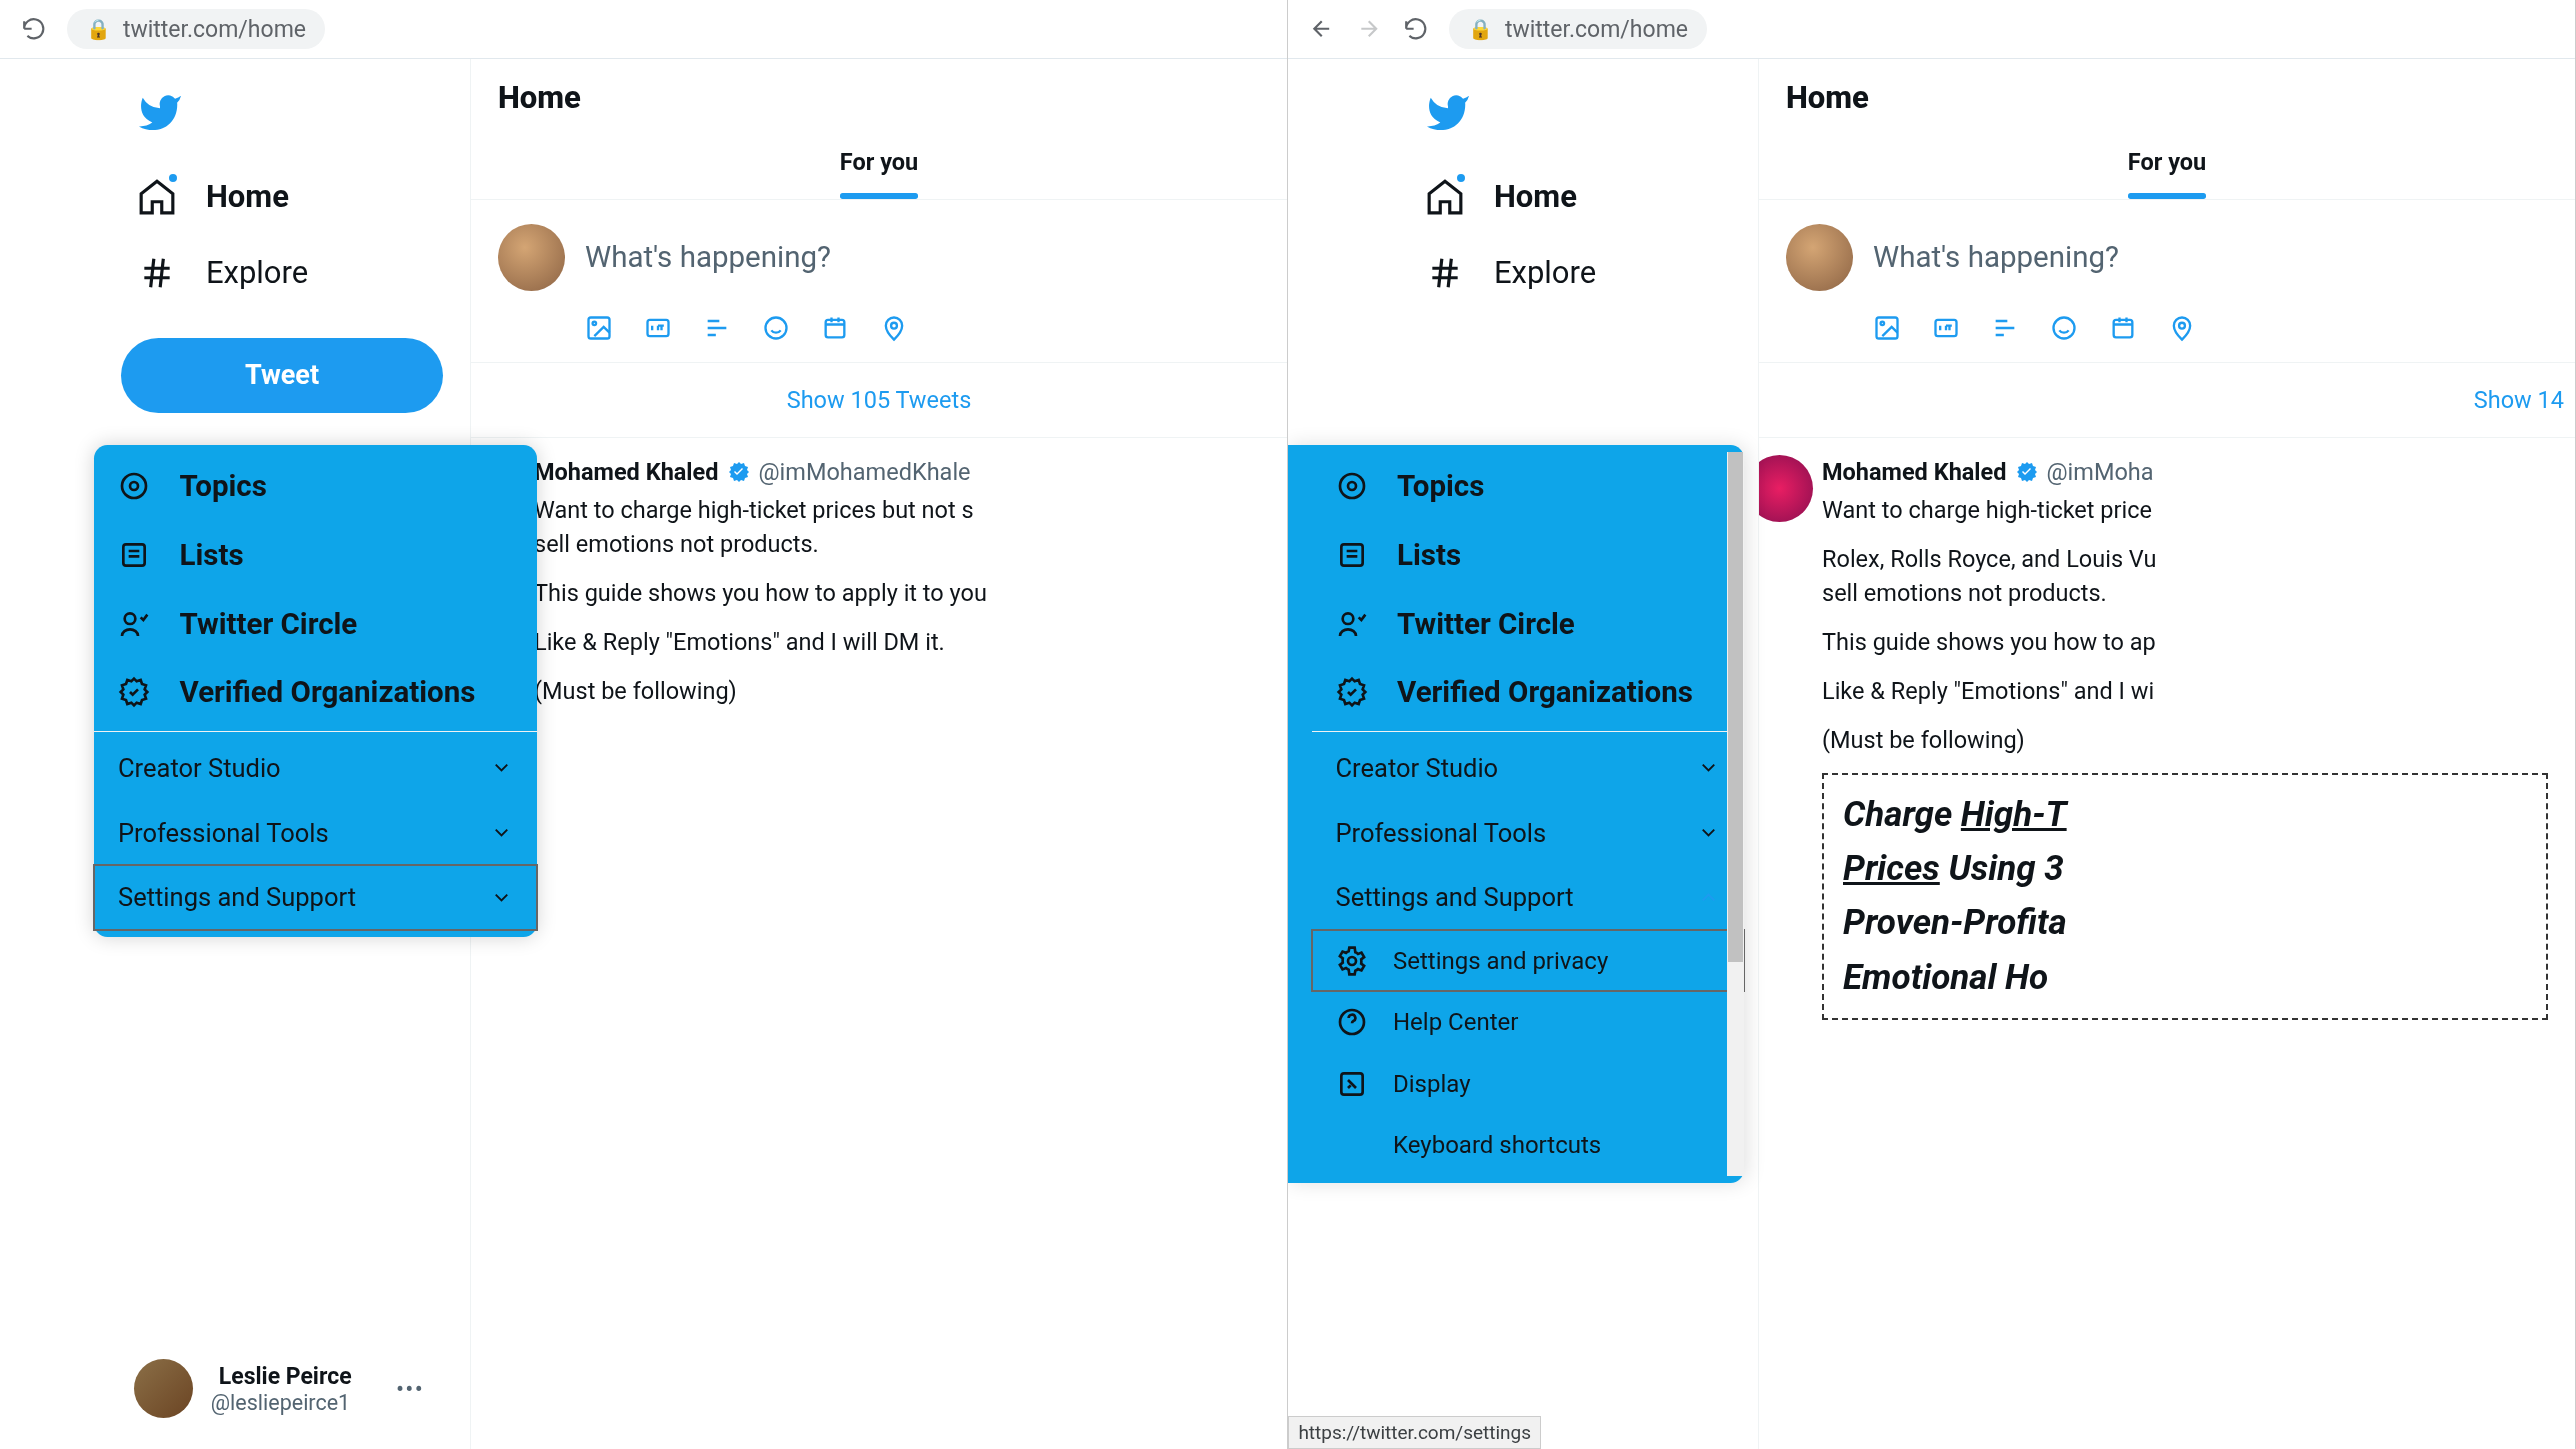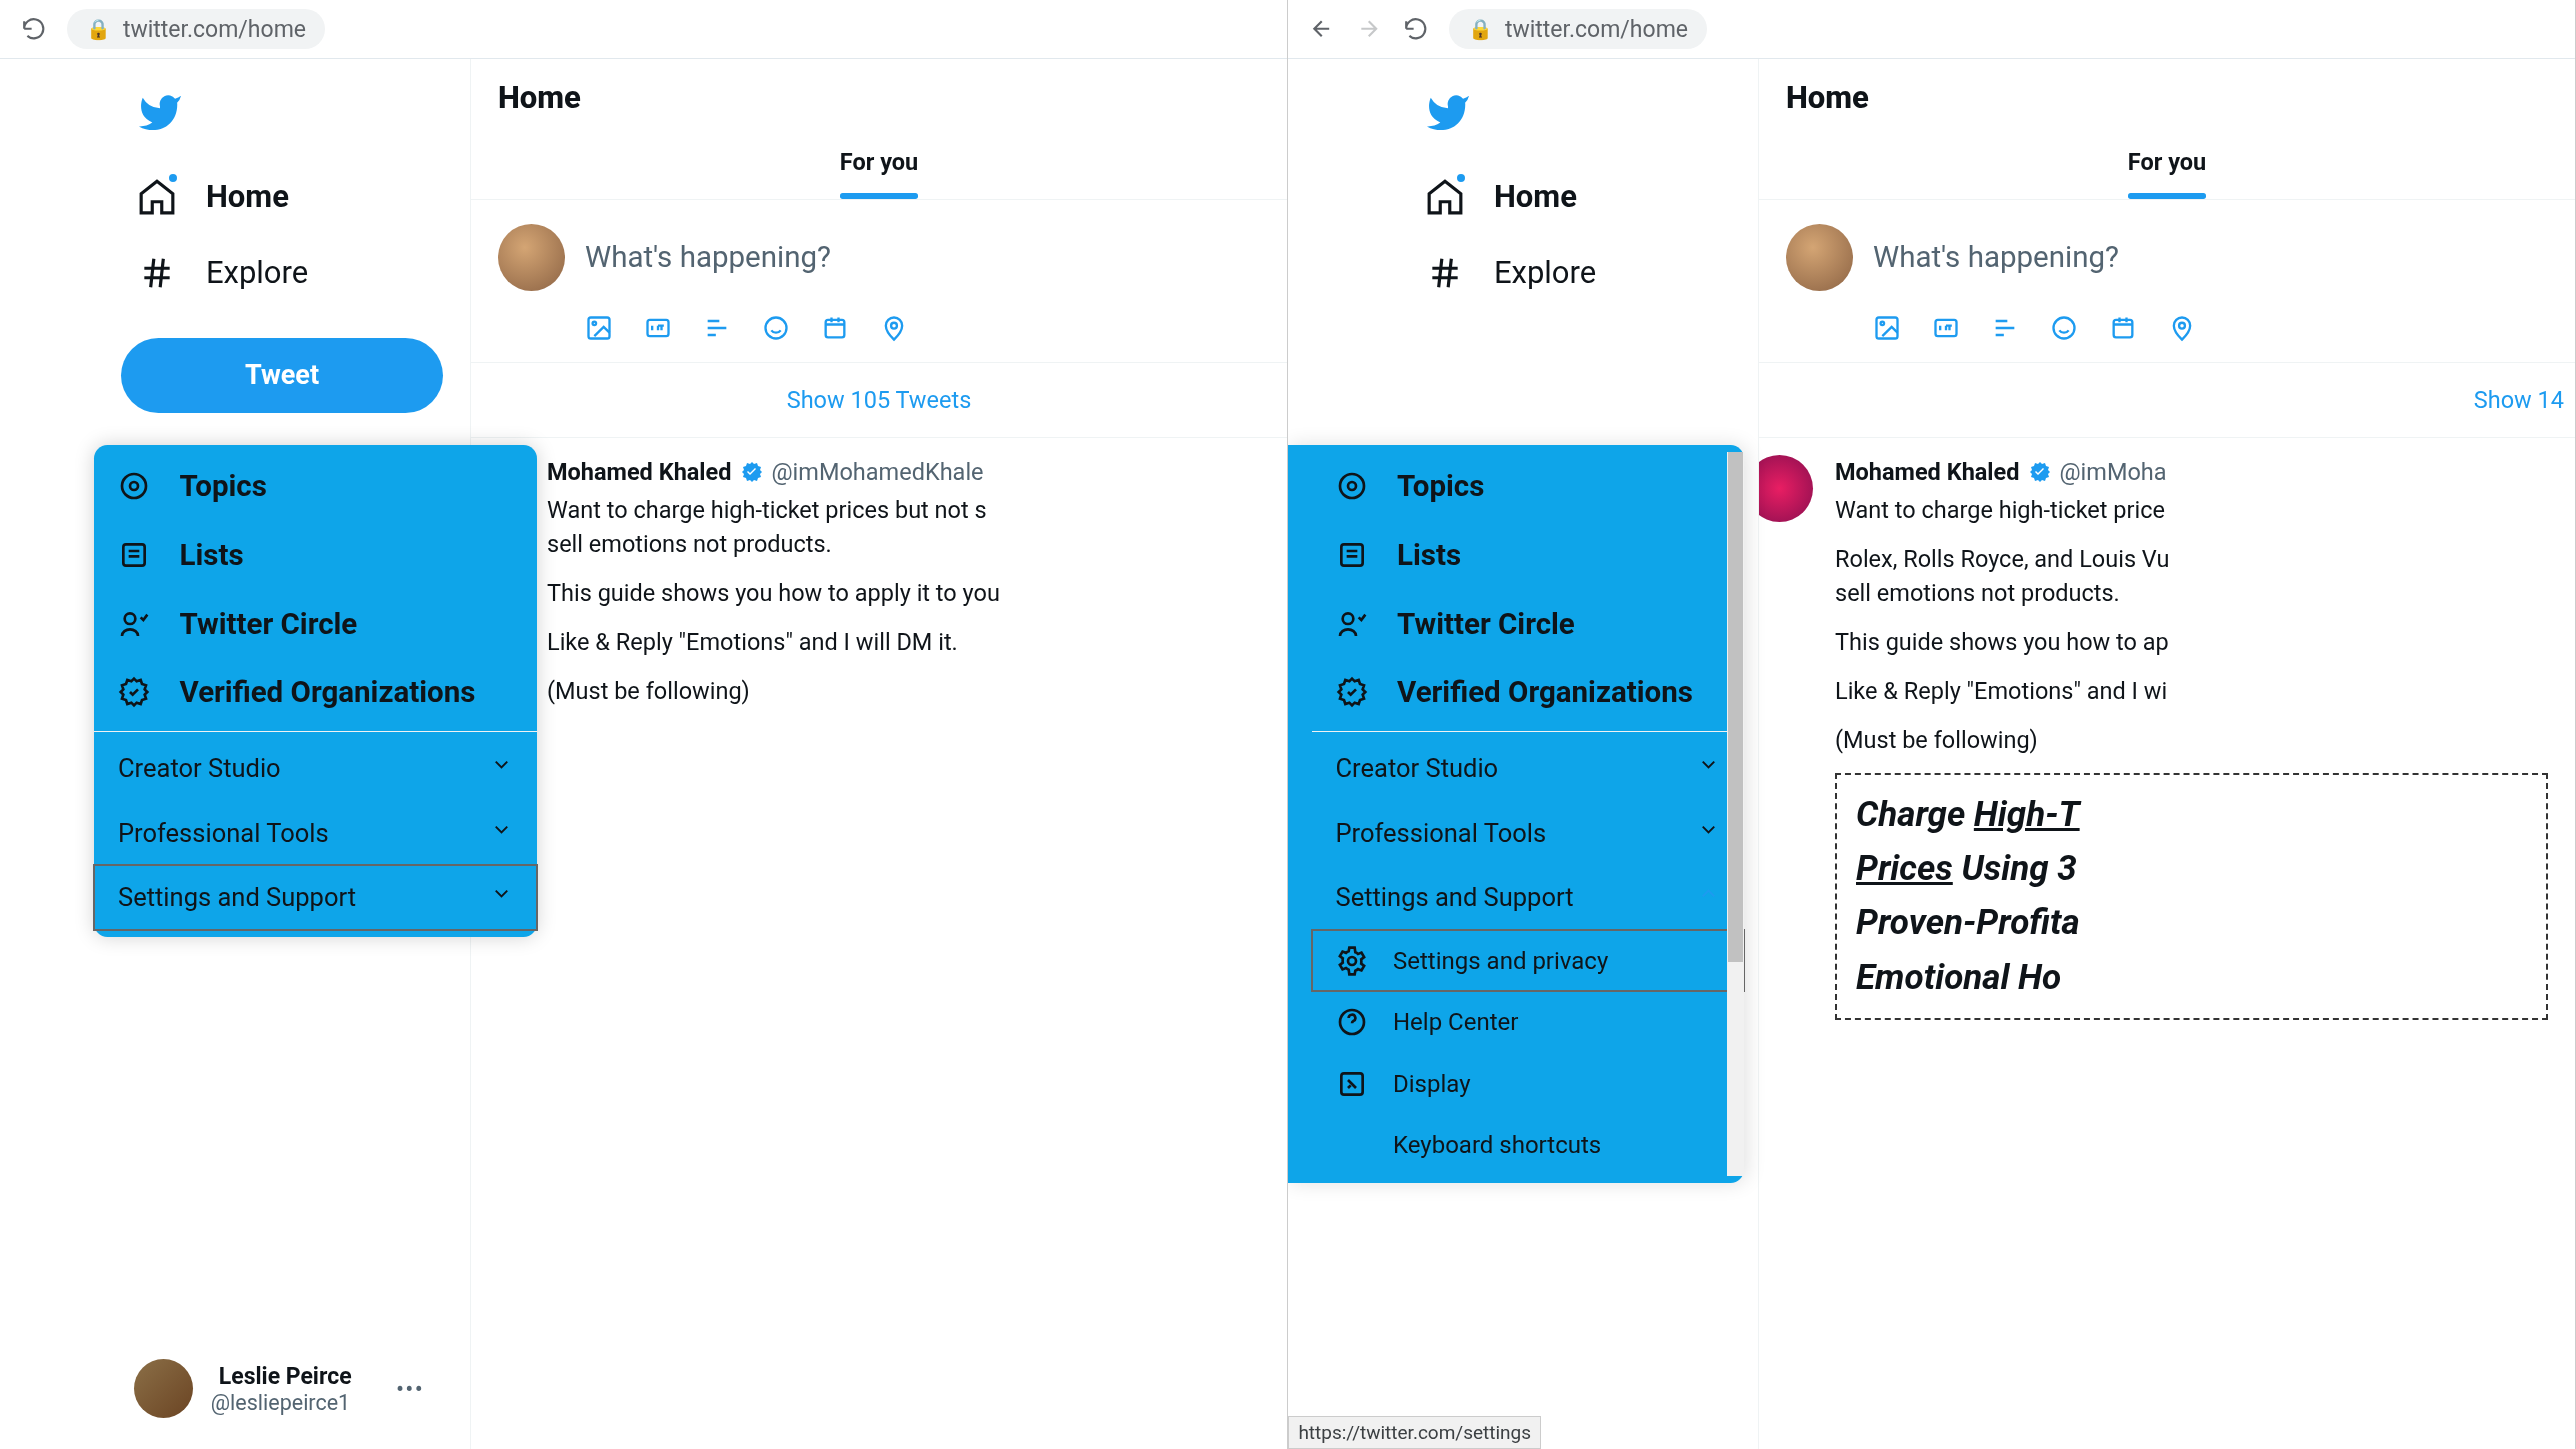--- a/index.html
+++ b/index.html
@@ -30,37 +30,37 @@
 .page-title { font-size: 31px; font-weight: 800; padding: 20px 27px 12px; color: #0f1419; }
 .tab-row { display: flex; justify-content: center; border-bottom: 0.7px solid #eff3f4; }
 .tab { padding: 20px 27px 0; font-size: 23.5px; font-weight: 700; color: #0f1419; position: relative; }
 .tab::after { content: ""; display: block; height: 5.4px; background: #1d9bf0; border-radius: 2.7px; margin-top: 17.4px; }
 .compose { display: flex; align-items: center; gap: 20px; padding: 24px 27px 13.4px; }
 .avatar-md { width: 67px; height: 67px; border-radius: 50%; background: radial-gradient(circle at 40% 35%, #d4a574, #8b6243); }
 .compose-txt { font-size: 29.5px; color: #536471; }
 .action-row { display: flex; gap: 31px; padding: 9.4px 27px 20px 114px; border-bottom: 0.7px solid #eff3f4; }
 .action-row svg { width: 28px; height: 28px; stroke: #1d9bf0; fill: none; stroke-width: 2; }
 .show-tweets { text-align: center; padding: 23px 0; font-size: 23.5px; color: #1d9bf0; border-bottom: 0.7px solid #eff3f4; }
-.tweet { padding: 17.4px 27px; display: flex; gap: 22px; justify-content: flex-end; }
+.tweet { padding: 17.4px 27px; display: flex; gap: 9px; justify-content: flex-end; }
 .tweet .avatar-pink { width: 67px; height: 67px; border-radius: 50%; background: radial-gradient(circle,#e91e63,#880e4f); margin-left: -40px; }
 .tweet-body { flex: 1; font-size: 23.5px; line-height: 1.45; color: #0f1419; }
 .tweet-head { display: flex; align-items: center; gap: 8px; }
 .tweet-name { font-weight: 700; }
 .verified-badge { width: 24px; height: 24px; }
 .tweet-handle { color: #536471; }
 .tweet-p { margin-top: 4px; }
 .embed-box { margin-top: 16px; border: 2px dashed #333; padding: 13.4px 19px; font-family: Georgia, serif; font-style: italic; font-weight: 700; font-size: 35px; line-height: 1.55; }
 .embed-box .underline { text-decoration: underline; }
 .popover { position: absolute; left: 94px; top: 386px; width: 443px; background: #0ea5e9; border-radius: 13.4px; box-shadow: 0 0 20px rgba(0,0,0,0.18); z-index: 50; padding: 6.7px 0; }
 .popover.right { left: 0; top: 386px; width: 456px; border-radius: 0 13.4px 13.4px 0; box-shadow: 2.7px 0 20px rgba(0,0,0,0.12); }
 .menu-item { display: flex; align-items: center; gap: 29.5px; padding: 17.4px 24px; font-size: 29.5px; font-weight: 700; color: #0f1419; }
 .menu-icon { width: 32px; height: 32px; display: flex; align-items: center; justify-content: center; }
 .menu-icon svg { width: 32px; height: 32px; stroke: #0f1419; fill: none; stroke-width: 2; }
 .menu-divider { height: 0.7px; background: #eff3f4; margin: 4px 0; }
-.menu-exp { display: flex; align-items: flex-start; justify-content: space-between; padding: 17.4px 24px; font-size: 25.5px; font-weight: 400; color: #0f1419; }
+.menu-exp { display: flex; align-items: center; justify-content: space-between; padding: 17.4px 24px; font-size: 25.5px; font-weight: 400; color: #0f1419; }
 .menu-exp.highlight-box { outline: 2.7px solid #666; outline-offset: -1.3px; }
 .menu-sub { display: flex; align-items: center; gap: 25.5px; padding: 14.8px 24px; font-size: 24px; font-weight: 400; color: #0f1419; }
 .menu-sub.highlight-box { outline: 2.7px solid #666; outline-offset: -1.3px; }
 .chev { width: 23px; height: 23px; }
 .scrollbar-indicator { position: absolute; right: 0; top: 0; width: 17.4px; height: 100%; background: #f1f1f1; }
 .scrollbar-thumb { position: absolute; right: 1.3px; top: 0; width: 14.8px; height: 510px; background: #c1c1c1; border-radius: 0; }
 .status-bar { position: absolute; bottom: 0; left: 0; background: #f1f1f1; color: #3c4043; font-size: 19px; padding: 4px 9.4px; border: 0.7px solid #ccc; z-index: 200; }
 </style>
 </head>
 <body>

